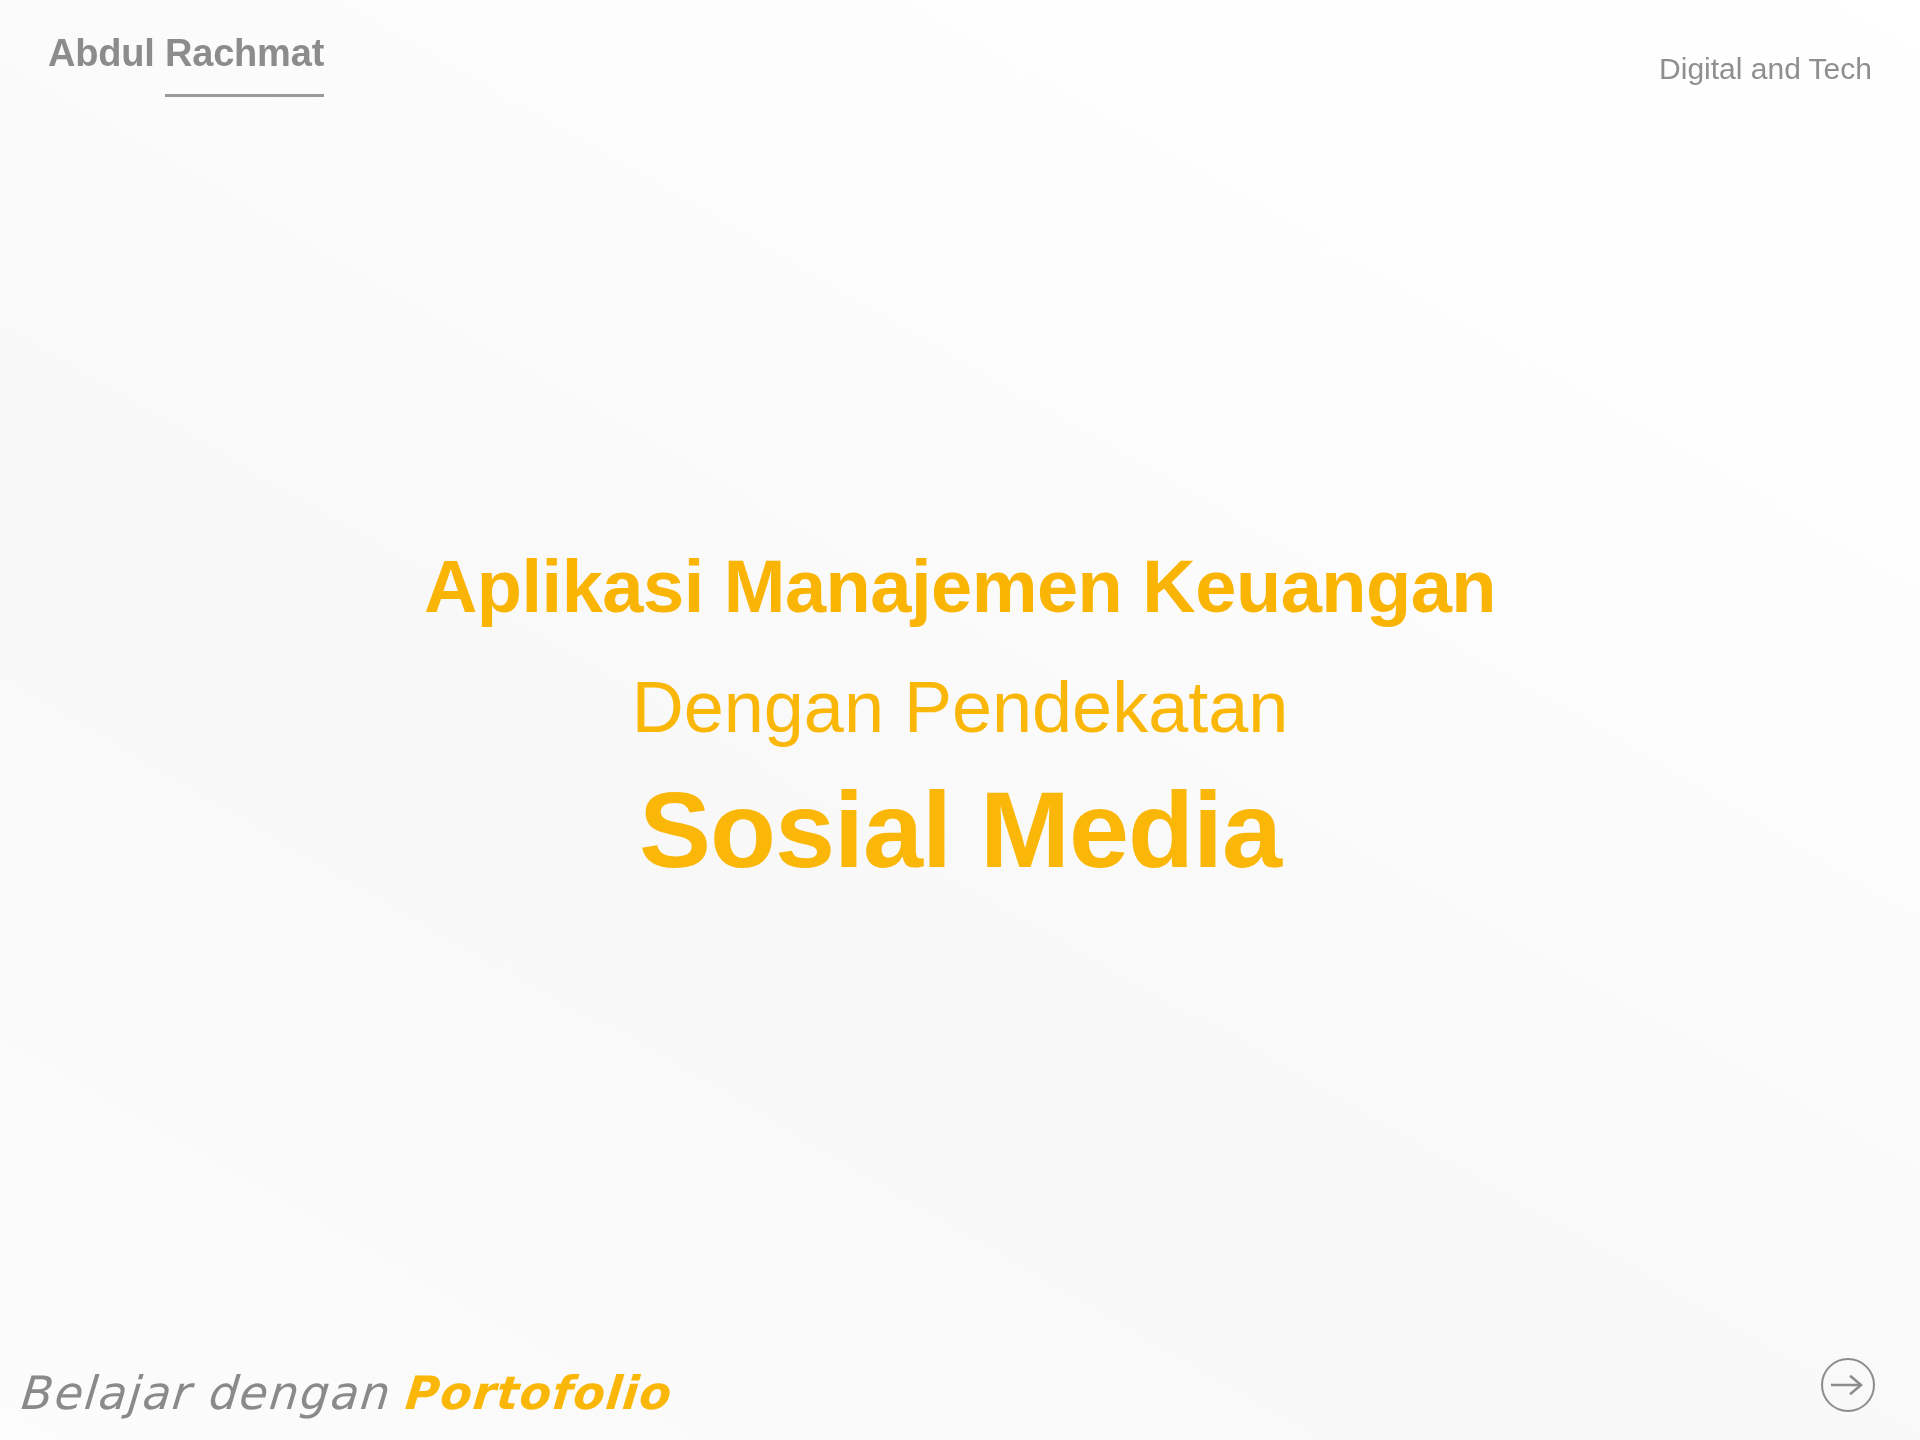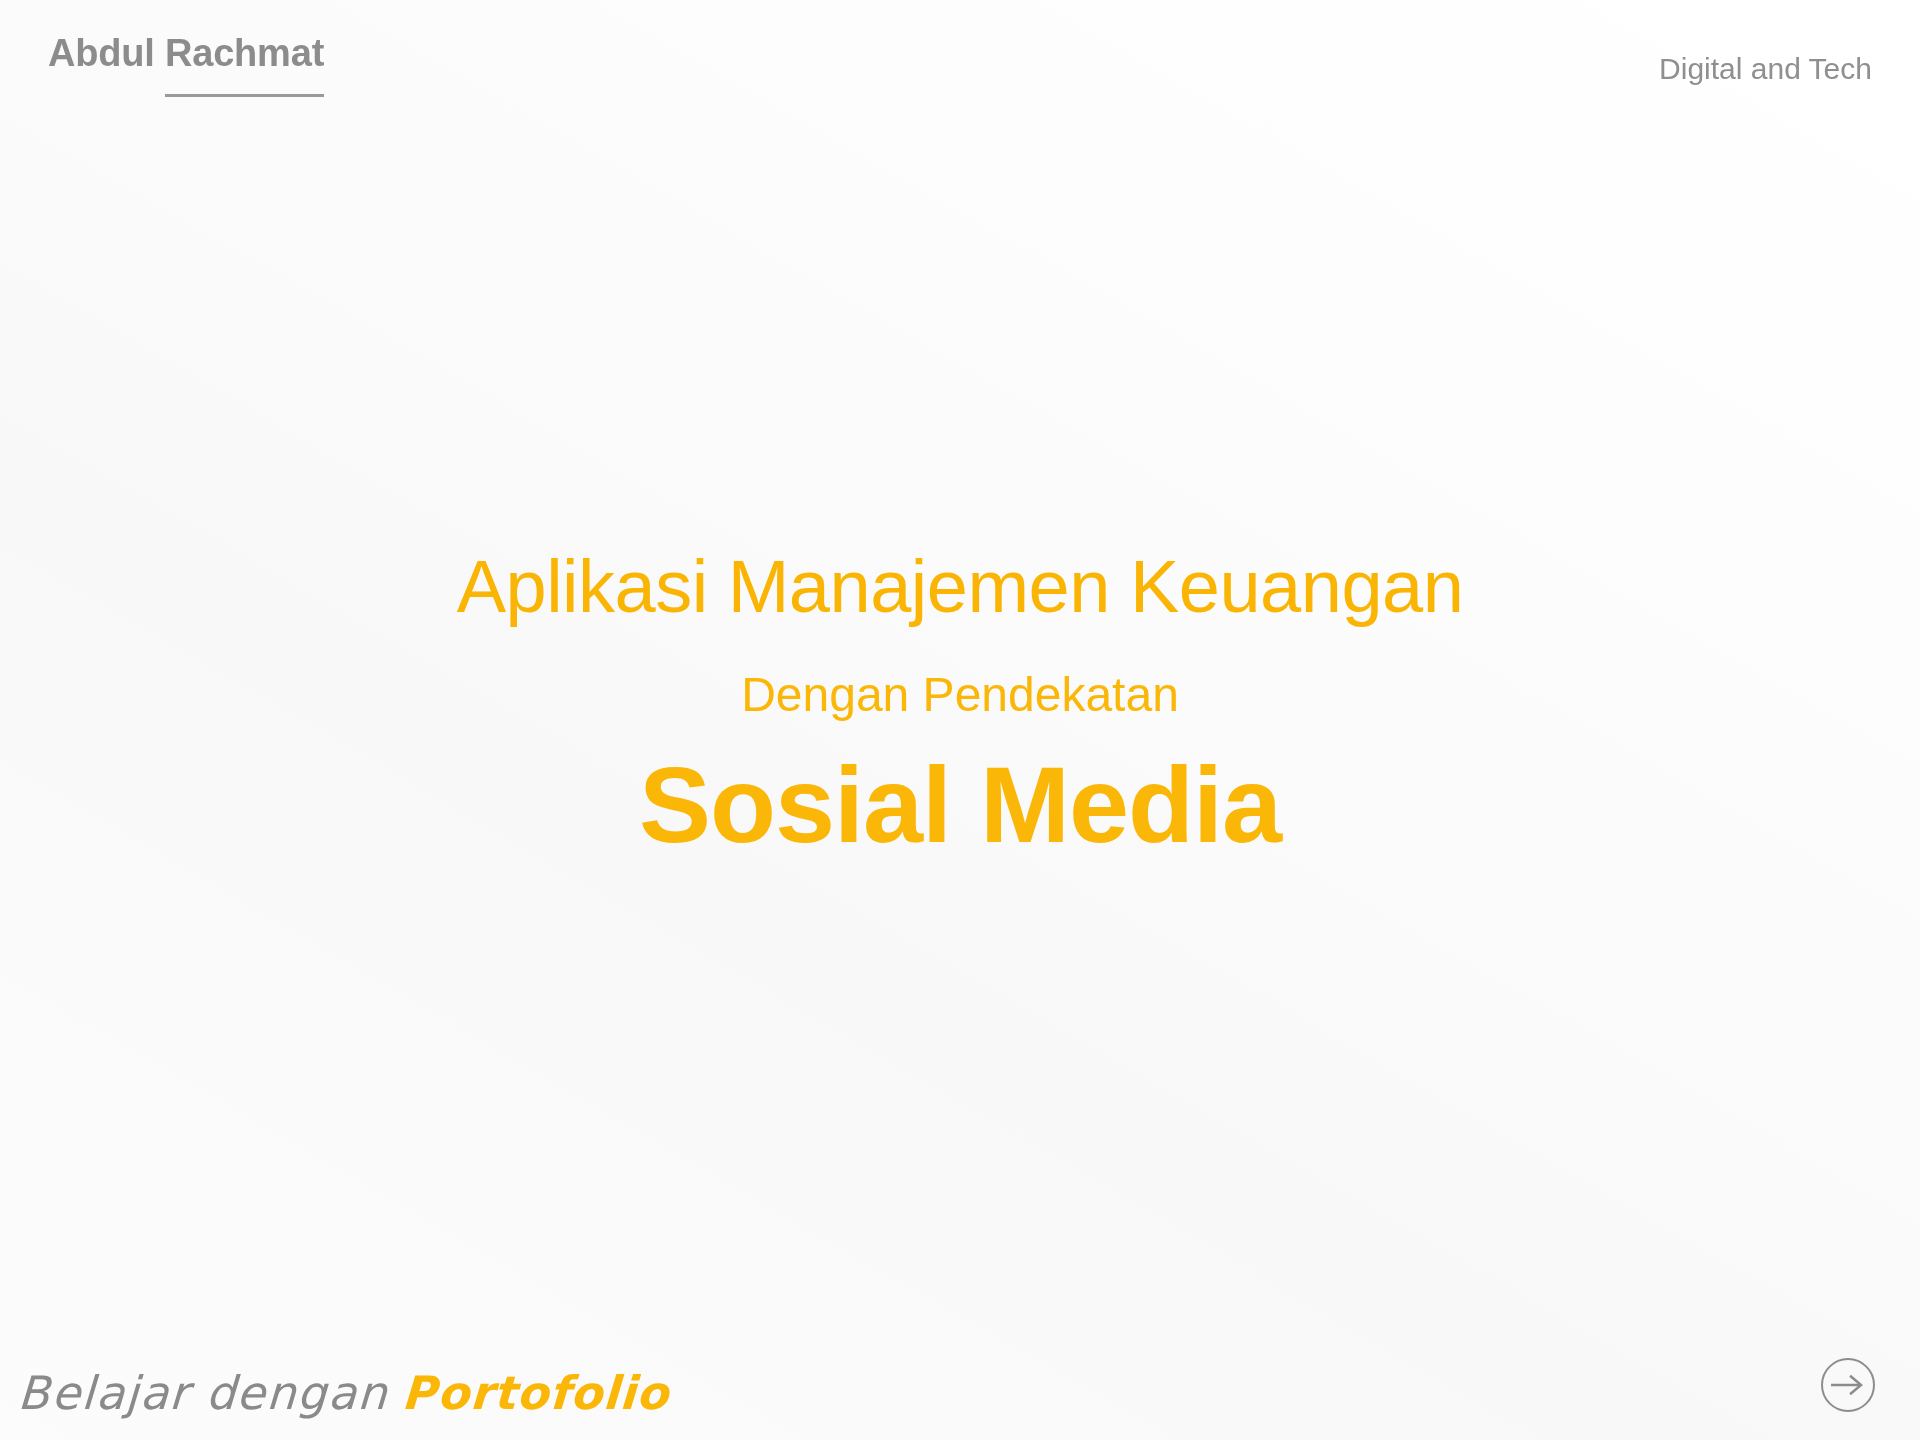--- a/index.html
+++ b/index.html
@@ -56,30 +56,30 @@
   .center-block {
     position: absolute;
     left: 0;
     right: 0;
     top: 548px;
     text-align: center;
   }
 
   .title-line-1 {
     font-size: 74px;
-    font-weight: normal;
+    font-weight: bold;
     color: #FAB404;
     line-height: 1.05;
     letter-spacing: -0.5px;
     white-space: nowrap;
   }
 
   .title-line-2 {
     margin-top: 44px;
-    font-size: 48px;
+    font-size: 72px;
     font-weight: normal;
     color: #FBB708;
     line-height: 1.05;
     letter-spacing: 0px;
     white-space: nowrap;
   }
 
   .title-line-3 {
     margin-top: 28px;
     font-size: 108px;

